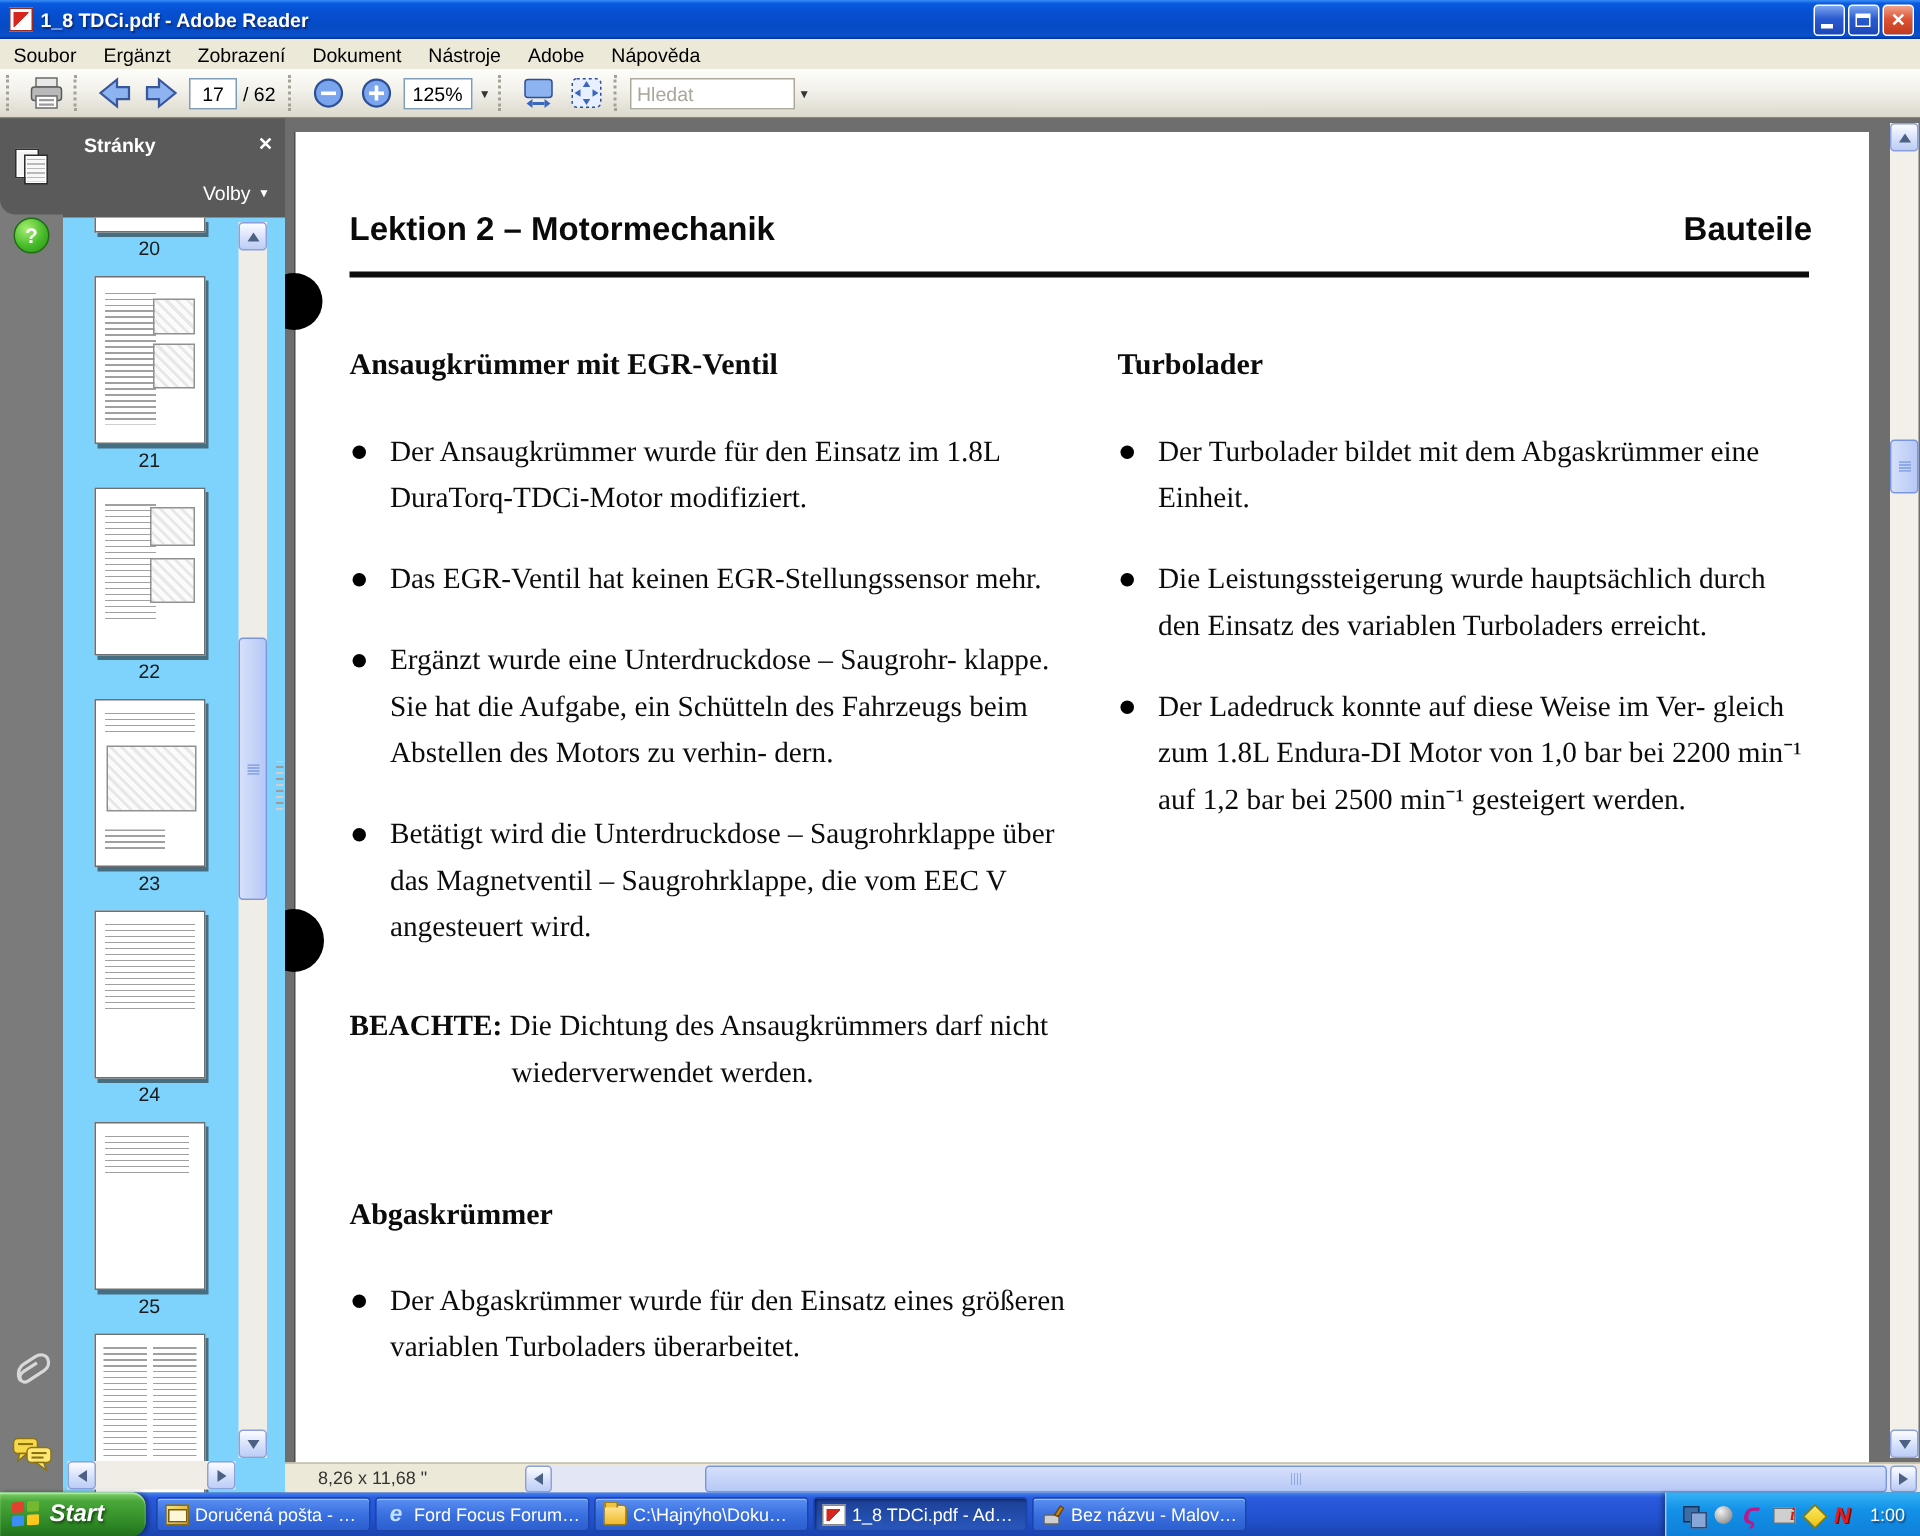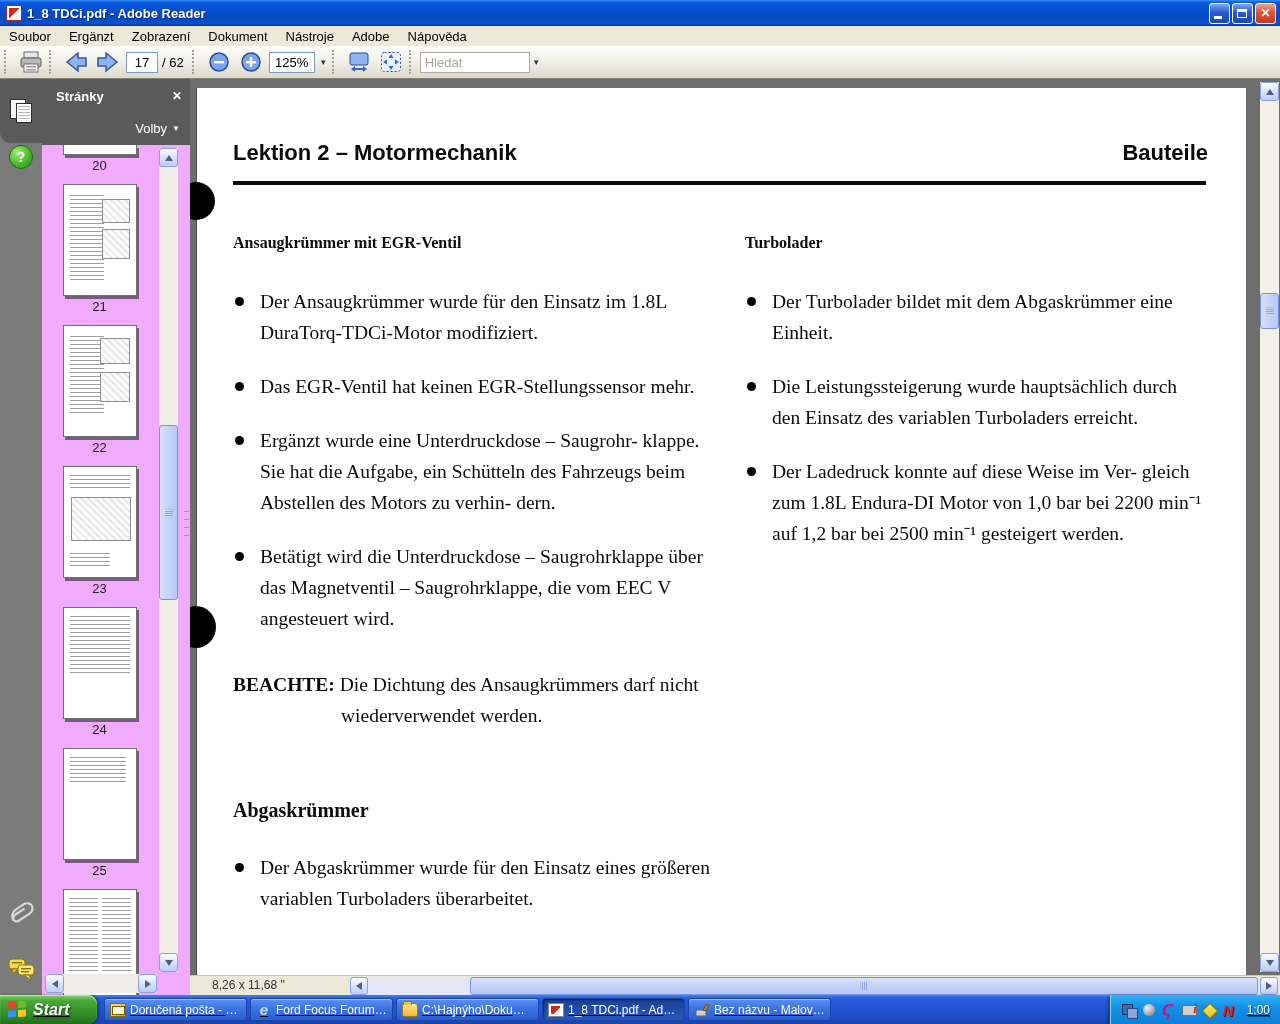--- a/index.html
+++ b/index.html
@@ -60,21 +60,21 @@
   .clipbtn{position:absolute;left:8px;top:820px;width:26px;height:36px;}
   .commentbtn{position:absolute;left:8px;top:878px;width:28px;height:24px;}
 
   
   .sidebar{position:absolute;left:42px;top:0;width:148px;height:100%;background:#5a5a5a;}
   .sb-head{height:34px;display:flex;align-items:center;justify-content:space-between;padding:0 8px 0 14px;}
   .sb-title{color:#fff;font-weight:bold;font-size:13px;}
   .sb-close{color:#fff;font-size:12px;font-weight:bold;cursor:default;}
   .sb-volby{height:30px;display:flex;align-items:center;justify-content:flex-end;padding:0 10px;color:#fff;font-size:13px;gap:5px;}
   .sb-volby .varrow{font-size:8px;color:#fff;}
-  .thumbs{position:absolute;left:0;top:66px;width:148px;height:calc(100% - 66px);background:#f0abfc;overflow:hidden;}
+  .thumbs{position:absolute;left:0;top:66px;width:148px;height:calc(100% - 66px);background:#7dd3fc;overflow:hidden;}
   .thumb-list{position:absolute;left:0;top:0;width:115px;}
   .thumb-item{margin:0 0 2px 0;text-align:center;}
   .tpage{width:74px;height:112px;background:#fff;border:1px solid #6f6f6f;box-shadow:2px 3px 0 rgba(25,25,25,.55);
     position:relative;margin:0 auto;box-sizing:border-box;}
   .tlabel{font-size:13px;color:#1a1a1a;padding:3px 0 9px 0;}
   .dec-lines{position:absolute;background:repeating-linear-gradient(to bottom,#a0a0a0 0 1px,transparent 1px 4px);}
   .dec-fig{position:absolute;border:1px solid #909090;background:
     repeating-linear-gradient(45deg,#e8e8e8 0 2px,#fbfbfb 2px 5px);}
   .tpage.partial-b{height:10px;border-top:none;}
 
@@ -105,40 +105,40 @@
   .punch{position:absolute;background:#000;border-radius:50%;}
   .punch.p1{left:-20px;top:94px;width:38px;height:38px;}
   .punch.p2{left:-21px;top:518px;width:40px;height:42px;}
   .page-header{position:absolute;left:36px;right:38px;top:52px;display:flex;justify-content:space-between;
     font-family:"Liberation Sans",sans-serif;font-weight:bold;font-size:22px;color:#0a0a0a;}
   .page-rule{position:absolute;left:36px;right:40px;top:93px;height:4px;background:#0d0d0d;}
   .columns{position:absolute;left:36px;right:38px;top:144px;display:flex;gap:32px;
     font-family:"Liberation Serif",serif;font-size:19.5px;color:#0c0c0c;}
   .col-left{width:480px;flex:none;}
   .col-right{flex:1;}
-  .col-h{font-weight:bold;font-size:16px;line-height:22px;margin:0;}
+  .col-h{font-weight:bold;font-size:20px;line-height:22px;margin:0;}
   ul.blts{list-style:none;margin:32px 0 0 0;padding:0;}
   ul.blts li{position:relative;padding-left:27px;line-height:31px;}
   ul.blts li + li{margin-top:23px;}
   ul.blts li::before{content:"";position:absolute;left:2px;top:11px;width:9px;height:9px;border-radius:50%;background:#000;}
   .note{margin-top:35px;line-height:31px;padding-left:108px;text-indent:-108px;}
   .note b{font-weight:bold;}
   .col-h2{font-weight:bold;font-size:20px;line-height:22px;margin:68px 0 0 0;}
   ul.blts.second{margin-top:31px;}
   .doc-vscroll{position:absolute;right:1px;top:3px;width:19px;height:890px;background:#f2f0e8;}
 
   
   .statusbar{position:absolute;left:190px;top:975px;width:1090px;height:20px;background:#ece9d8;
     border-top:1px solid #c9c5b2;box-sizing:border-box;}
   .pagesize{position:absolute;left:22px;top:2px;font-size:12px;color:#333;}
   .st-hscroll{position:absolute;left:160px;top:1px;right:2px;height:18px;background:#e3e7f5;}
 
   
   .taskbar{position:absolute;left:0;top:995px;width:1280px;height:29px;
-    background:linear-gradient(180deg,#4584f0 0%,#2a5ade 12%,#2251cf 60%,#1a43ae 100%);display:flex;align-items:stretch;text-decoration:underline;}
+    background:linear-gradient(180deg,#4584f0 0%,#2a5ade 12%,#2251cf 60%,#1a43ae 100%);display:flex;align-items:stretch;}
   .startbtn{width:97px;height:29px;border-radius:0 9px 9px 0;
     background:linear-gradient(180deg,#7fd06a 0%,#4aa83a 20%,#2f8a26 70%,#236f1c 100%);
     box-shadow:inset 0 1px 1px #b8f0a0, 2px 0 3px rgba(0,0,0,.35);
     display:flex;align-items:center;gap:6px;padding-left:8px;box-sizing:border-box;}
   .startbtn .slabel{color:#fff;font-weight:bold;font-style:italic;font-size:16px;text-shadow:1px 1px 2px #14430e;}
   .winflag{position:relative;width:19px;height:17px;transform:skewY(-4deg);}
   .winflag i{position:absolute;width:8px;height:7px;border-radius:1px;}
   .winflag .r{left:0;top:0;background:#e1422d;}
   .winflag .g{left:10px;top:0;background:#75b82f;}
   .winflag .b{left:0;top:9px;background:#3b8ef3;}

